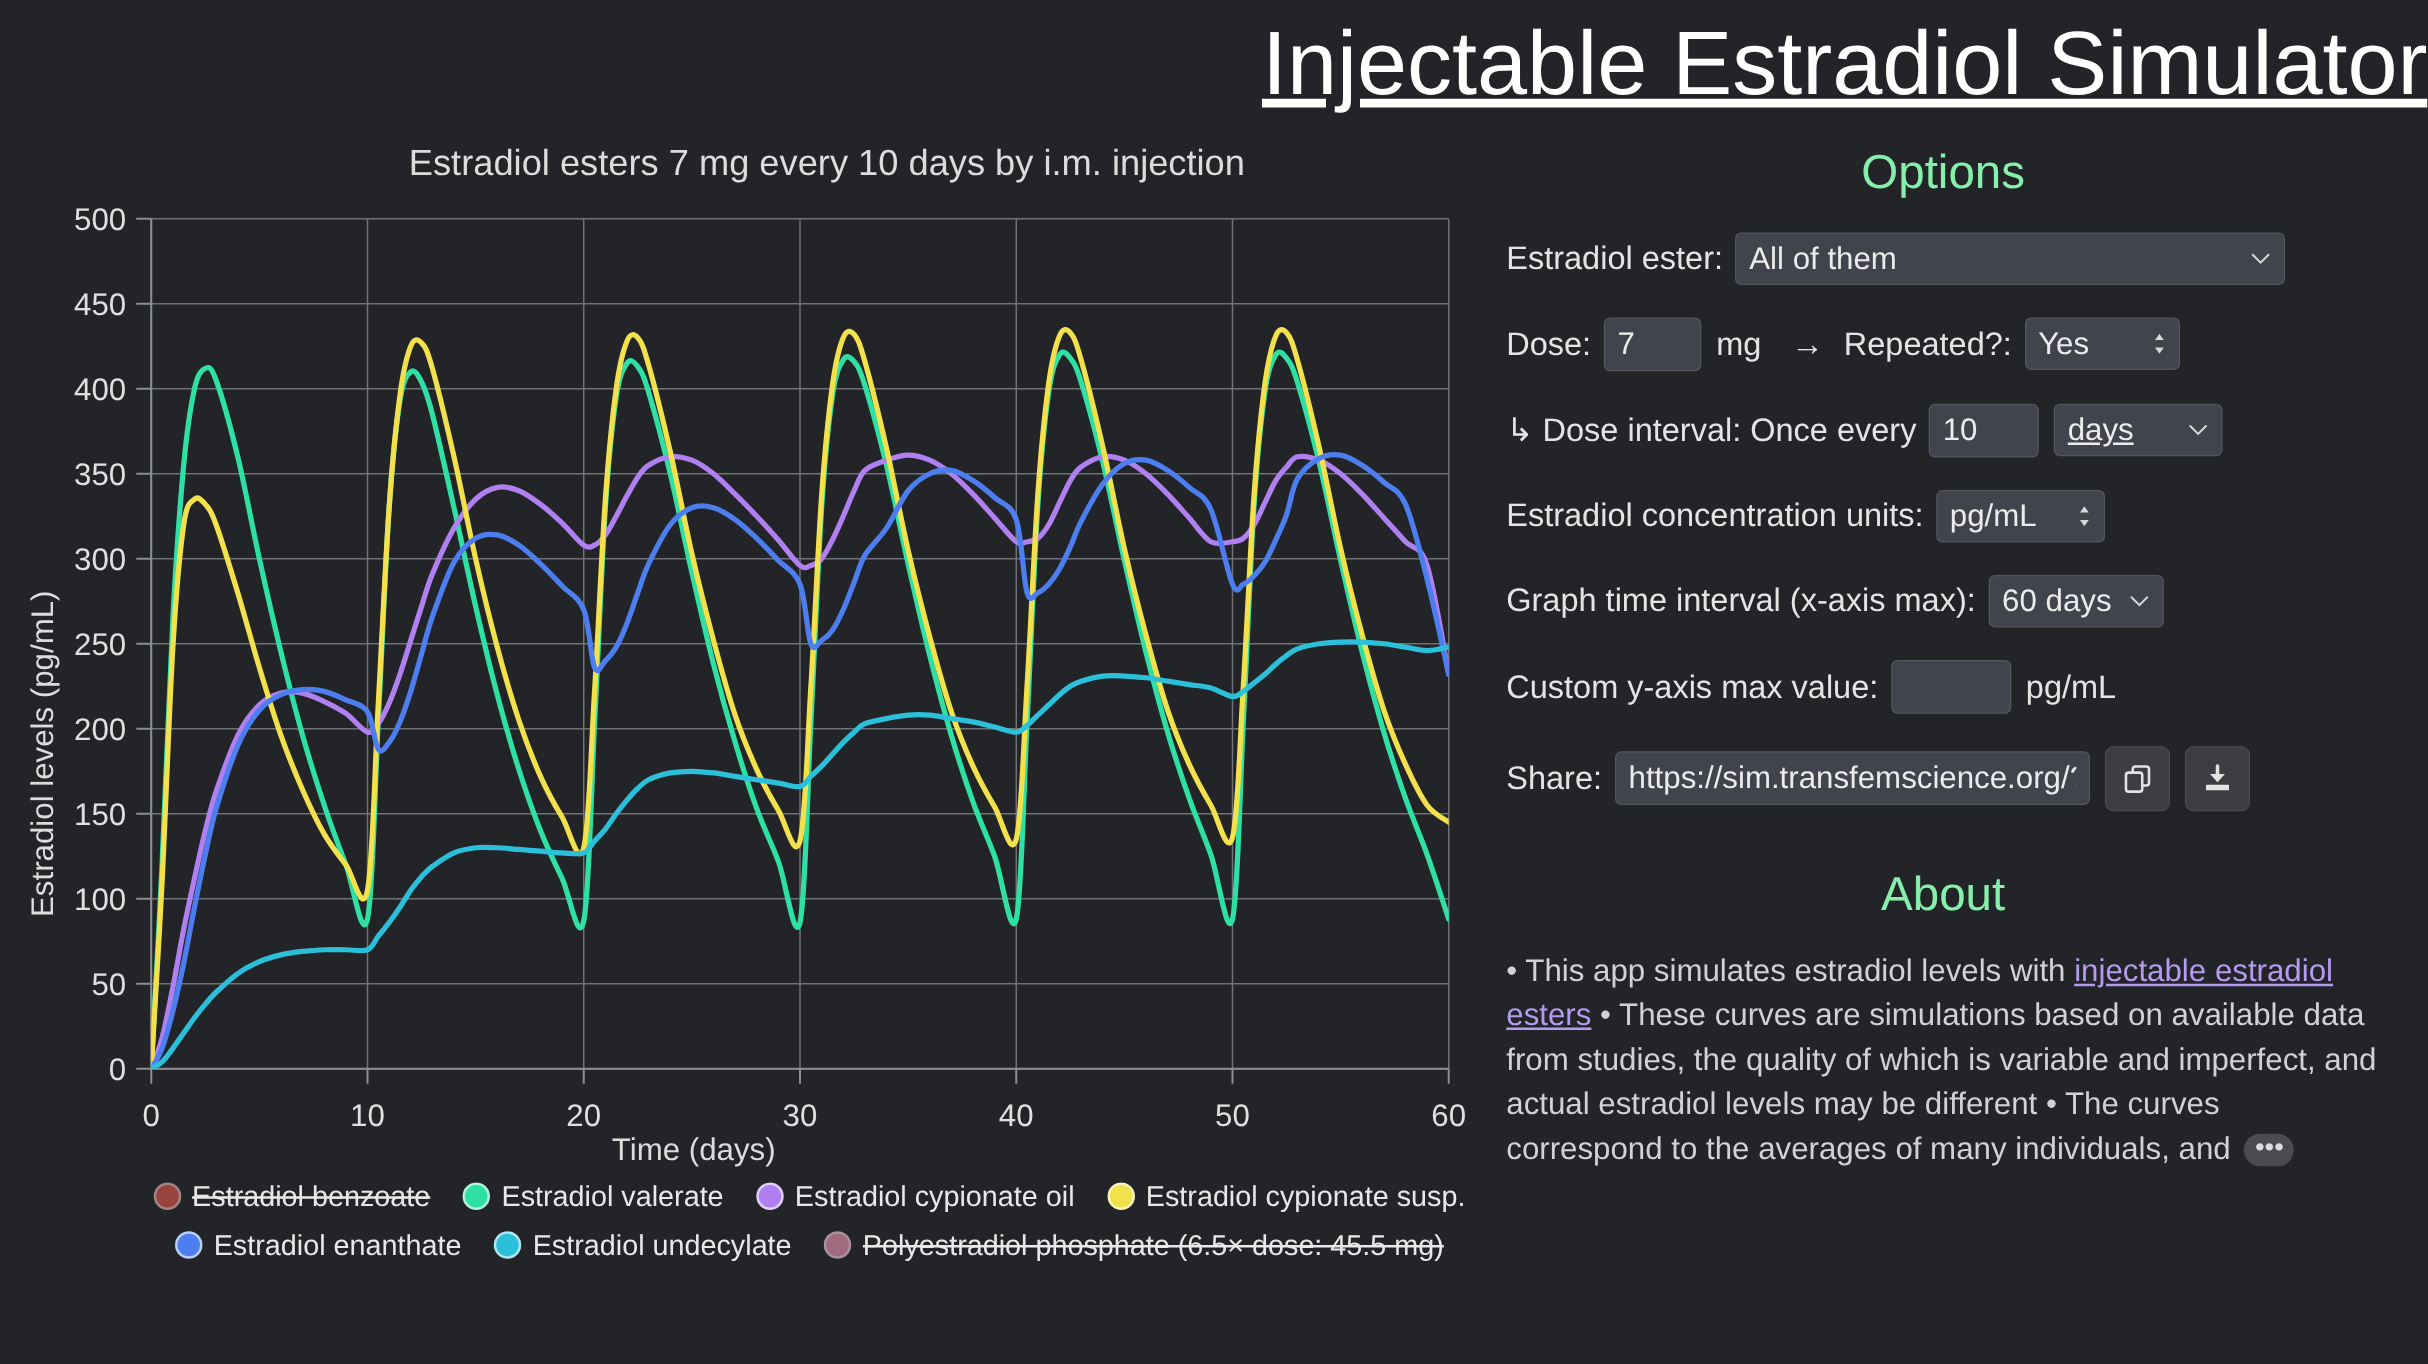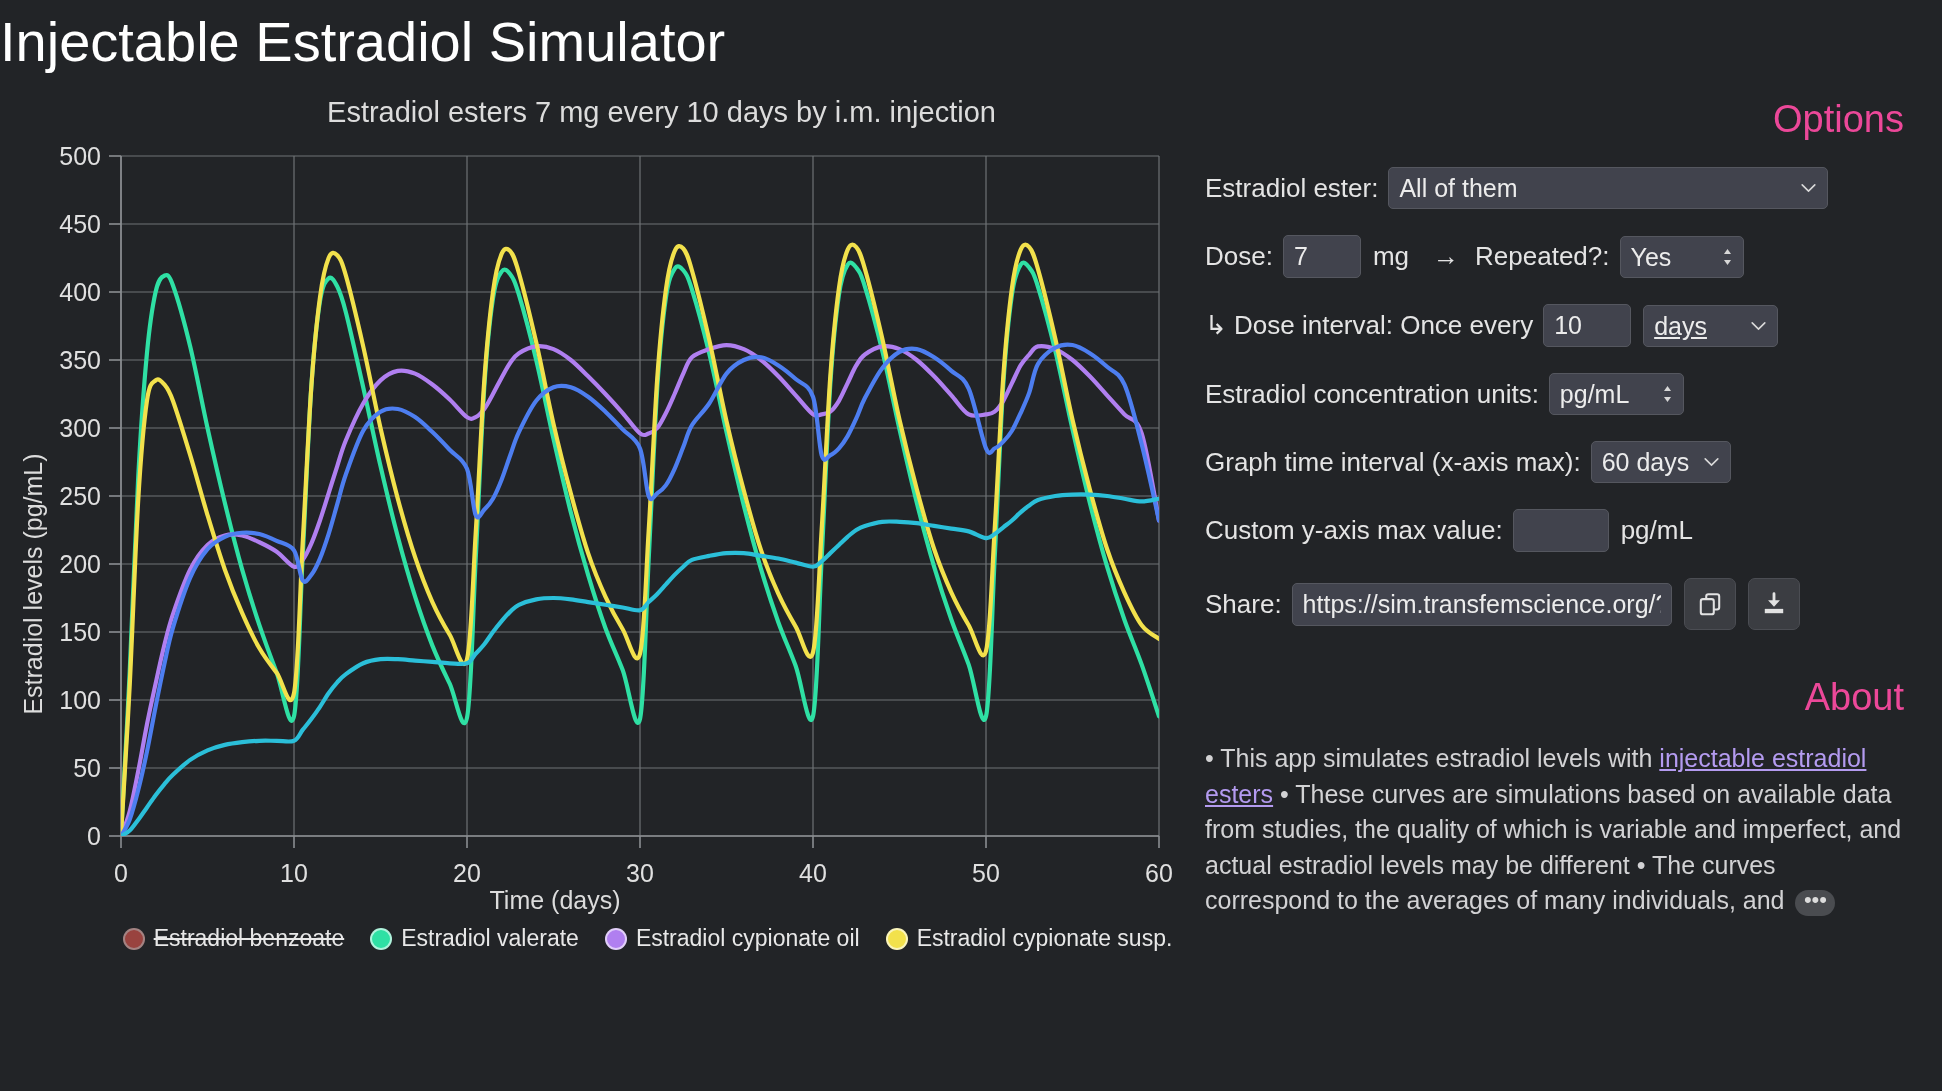--- a/index.html
+++ b/index.html
@@ -9,28 +9,29 @@
     width: 1942px; height: 1091px;
     background: #222427;
     font-family: "Liberation Sans", sans-serif;
     color: #e6e6e6;
     overflow: hidden;
   }
   #app { position: relative; width: 1942px; height: 1091px; }
 
   
   .page-title {
-    text-align: left;
-    font-size: 56px;
+    text-align: right;
+    font-size: 72px;
     font-weight: 400;
     color: #ffffff;
     letter-spacing: 0px;
     padding-top: 10px;
     margin: 0;
     line-height: 1.15;
+    text-decoration: underline;
   }
 
   
   .cols { display: flex; align-items: flex-start; }
   .left-col { width: 1205px; flex: 0 0 1205px; position: relative; }
   .right-col { flex: 1 1 auto; padding-left: 0px; padding-right: 38px; }
 
   
   .chart-title {
     text-align: center;
@@ -57,24 +58,24 @@
     width: 22px; height: 22px; border-radius: 50%;
     border: 2.5px solid rgba(255,255,255,0.62);
     flex: 0 0 22px;
   }
   .legend-text { font-size: 23px; color: #e8e8e8; white-space: nowrap; }
   .legend-item.disabled .legend-text { text-decoration: line-through; text-decoration-thickness: 2px; }
   .legend-item.disabled .legend-dot { opacity: 0.62; }
 
   
   .panel-heading {
-    text-align: right;
+    text-align: center;
     font-size: 38px;
     font-weight: 400;
-    color: #ec4899;
+    color: #86efac;
     margin: 24px 0 26px 0;
   }
   .opt-row {
     display: flex; align-items: center; flex-wrap: wrap;
     font-size: 26px; color: #e4e4e4;
     margin-bottom: 26px; gap: 0px;
   }
   .opt-label { margin-right: 10px; white-space: nowrap; }
 
   select.ctl, input.ctl {
@@ -238,20 +239,34 @@
             </div>
             <div class="legend-item">
               <span class="legend-dot" style="background: rgb(176, 127, 240);"></span>
               <span class="legend-text">Estradiol cypionate oil</span>
             </div>
             <div class="legend-item">
               <span class="legend-dot" style="background: rgb(242, 225, 76);"></span>
               <span class="legend-text">Estradiol cypionate susp.</span>
             </div>
           </div>
+          <div class="legend-row">
+            <div class="legend-item">
+              <span class="legend-dot" style="background: rgb(77, 126, 240);"></span>
+              <span class="legend-text">Estradiol enanthate</span>
+            </div>
+            <div class="legend-item">
+              <span class="legend-dot" style="background: rgb(43, 191, 217);"></span>
+              <span class="legend-text">Estradiol undecylate</span>
+            </div>
+            <div class="legend-item disabled">
+              <span class="legend-dot" style="background: rgb(240, 149, 181);"></span>
+              <span class="legend-text">Polyestradiol phosphate (6.5× dose: 45.5 mg)</span>
+            </div>
+          </div>
         </div>
     </div>
 
     <div class="right-col">
 
       <div class="panel-heading">Options</div>
 
       <div class="opt-row">
         <span class="opt-label">Estradiol ester:</span>
         <span class="sel-wrap">

